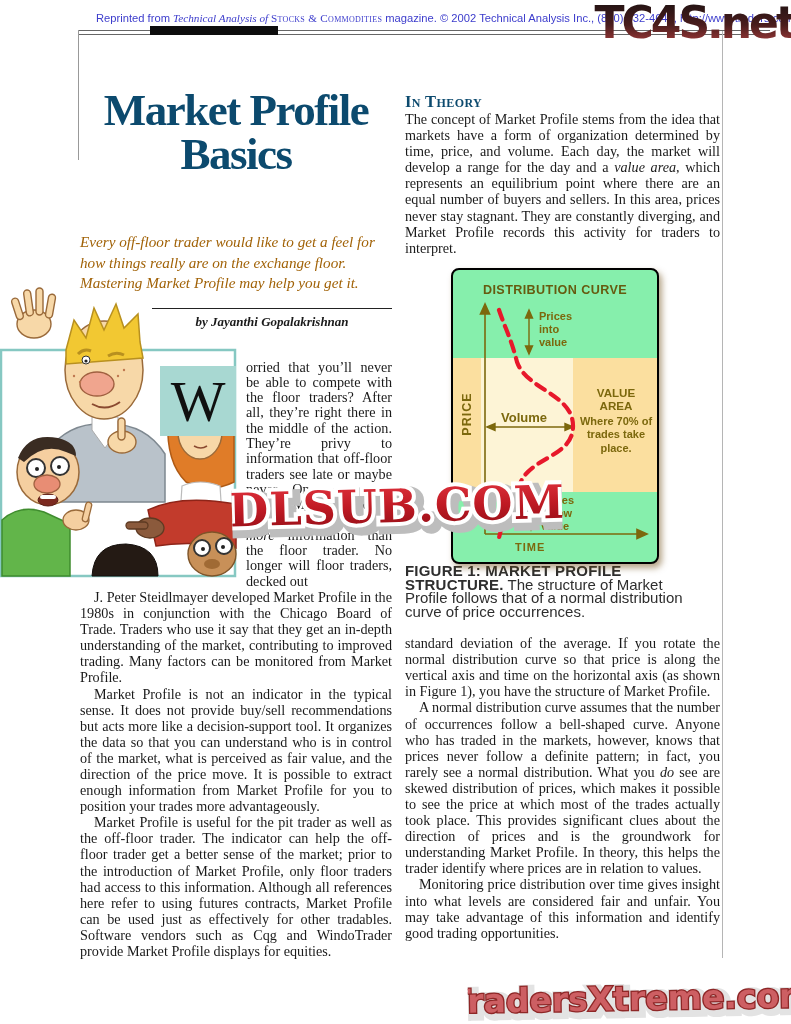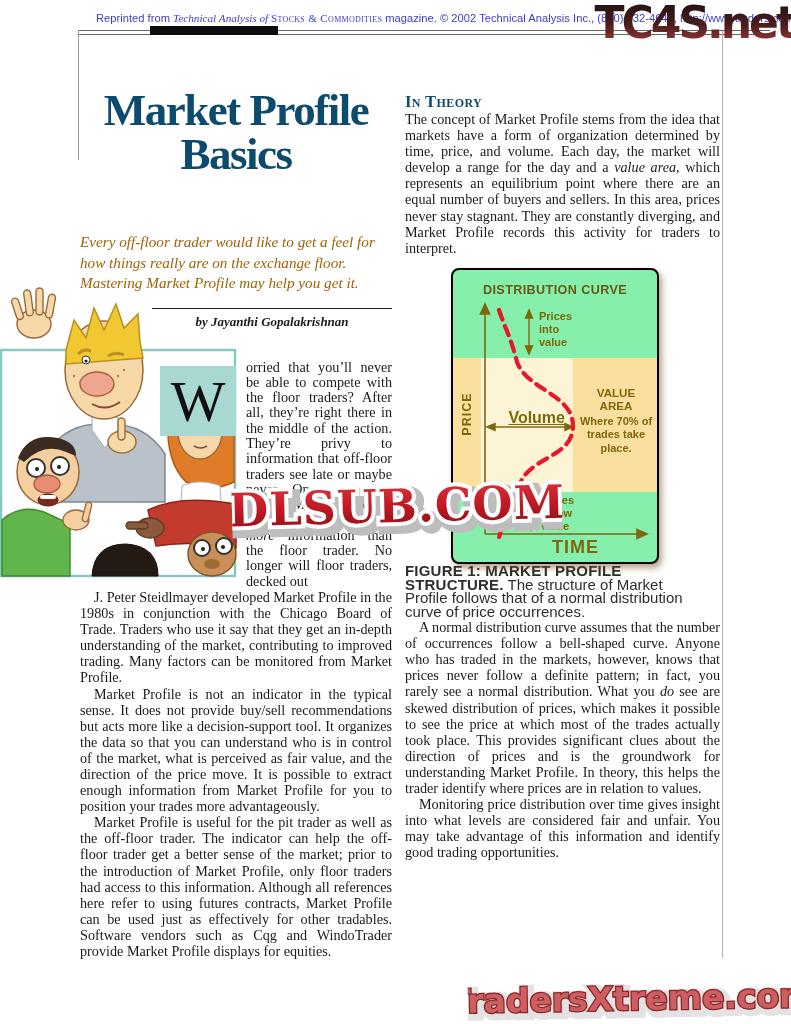--- a/index.html
+++ b/index.html
@@ -52,27 +52,27 @@
   
   .fig-wrap{margin:12px 0 0 46px;position:relative;width:208px;height:296px;}
   .fig{position:absolute;inset:0;background:#86efac;border:2px solid #000000;border-radius:8px;
         box-shadow:3px 4px 6px rgba(110,75,20,.5);overflow:hidden;}
   .fig-mid{position:absolute;left:0;top:88px;width:100%;height:134px;background:#fbdf9f;}
   .fig-cream{position:absolute;left:28px;top:88px;width:92px;height:134px;background:#fdf4d6;}
   .fig svg{position:absolute;inset:0;}
   .figlab{position:absolute;font-family:"Liberation Sans",sans-serif;font-weight:bold;color:#7c680d;}
   .fig-title{top:12px;left:0;width:100%;text-align:center;font-size:12.6px;letter-spacing:.4px;color:#665b10;}
   .lab-above{top:40px;left:86px;width:50px;font-size:11px;line-height:13px;}
-  .lab-volume{top:140px;left:48px;width:64px;text-align:right;font-size:16px;text-decoration:underline;}
+  .lab-volume{top:140px;left:48px;width:64px;text-align:left;font-size:13px;}
   .lab-va{top:116px;left:126px;width:74px;text-align:center;font-size:11px;line-height:13.5px;}
   .lab-va .va-t{font-size:11.6px;display:block;margin-bottom:2px;}
   .lab-below{top:224px;left:88px;width:50px;font-size:11px;line-height:13px;}
   .lab-price{top:136px;left:-16px;width:60px;text-align:center;font-size:12.5px;letter-spacing:1px;
         transform:rotate(-90deg);}
-  .lab-time{bottom:7px;left:62px;width:84px;text-align:right;font-size:18px;letter-spacing:1px;}
+  .lab-time{bottom:7px;left:62px;width:84px;text-align:left;font-size:11px;letter-spacing:1px;}
   .fig-caption{margin:10px 0 0 -2px;width:278px;font-family:"Liberation Sans",sans-serif;font-size:15px;
         line-height:13.8px;color:#2e2e2e;text-align:left;text-indent:0;}
   .fig-caption b{letter-spacing:.2px;}
   .after-fig{margin-top:16px !important;}
 </style>
 </head>
 <body>
 
 <div id="page">
 
@@ -232,20 +232,21 @@
         <div class="figlab lab-above">Prices into value</div>
         <div class="figlab lab-volume">Volume</div>
         <div class="figlab lab-va"><span class="va-t">VALUE AREA</span><span>Where 70% of trades take place.</span></div>
         <div class="figlab lab-below">Prices below value</div>
         <div class="figlab lab-price">PRICE</div>
         <div class="figlab lab-time">TIME</div>
       </div>
     </div>
     <p class="fig-caption"><b>FIGURE 1: MARKET PROFILE STRUCTURE.</b><span> The structure of Market Profile follows that of a normal distribution curve of price occurrences.</span></p>
 
+    <p class="after-fig">standard deviation of the average. If you rotate the normal distribution curve so that price is along the vertical axis and time on the horizontal axis (as shown in Figure 1), you have the structure of Market Profile.</p>
     <p class="ind"><span>A normal distribution curve assumes that the number of occurrences follow a bell-shaped curve. Anyone who has traded in the markets, however, knows that prices never follow a definite pattern; in fact, you rarely see a normal distribution. What you </span><em>do</em><span> see are skewed distribution of prices, which makes it possible to see the price at which most of the trades actually took place. This provides significant clues about the direction of prices and is the groundwork for understanding Market Profile. In theory, this helps the trader identify where prices are in relation to values.</span></p>
     <p class="ind">Monitoring price distribution over time gives insight into what levels are considered fair and unfair. You may take advantage of this information and identify good trading opportunities.</p>
   </div>
 
   <div class="wm wm-traders">
     <svg width="326" height="48" viewBox="0 0 326 48">
       <text x="164" y="35" text-anchor="middle" font-family="DejaVu Sans, sans-serif" font-weight="bold" font-size="33" letter-spacing="0" fill="#e3e3e3" stroke="#e3e3e3" stroke-width="10" transform="translate(2,2)" paint-order="stroke">TradersXtreme.com</text>
       <text x="163" y="34" text-anchor="middle" font-family="DejaVu Sans, sans-serif" font-weight="bold" font-size="33" letter-spacing="0" fill="#cd5f63" stroke="#8e2727" stroke-width="2.6" paint-order="stroke">TradersXtreme.com</text>
     </svg>
   </div>

